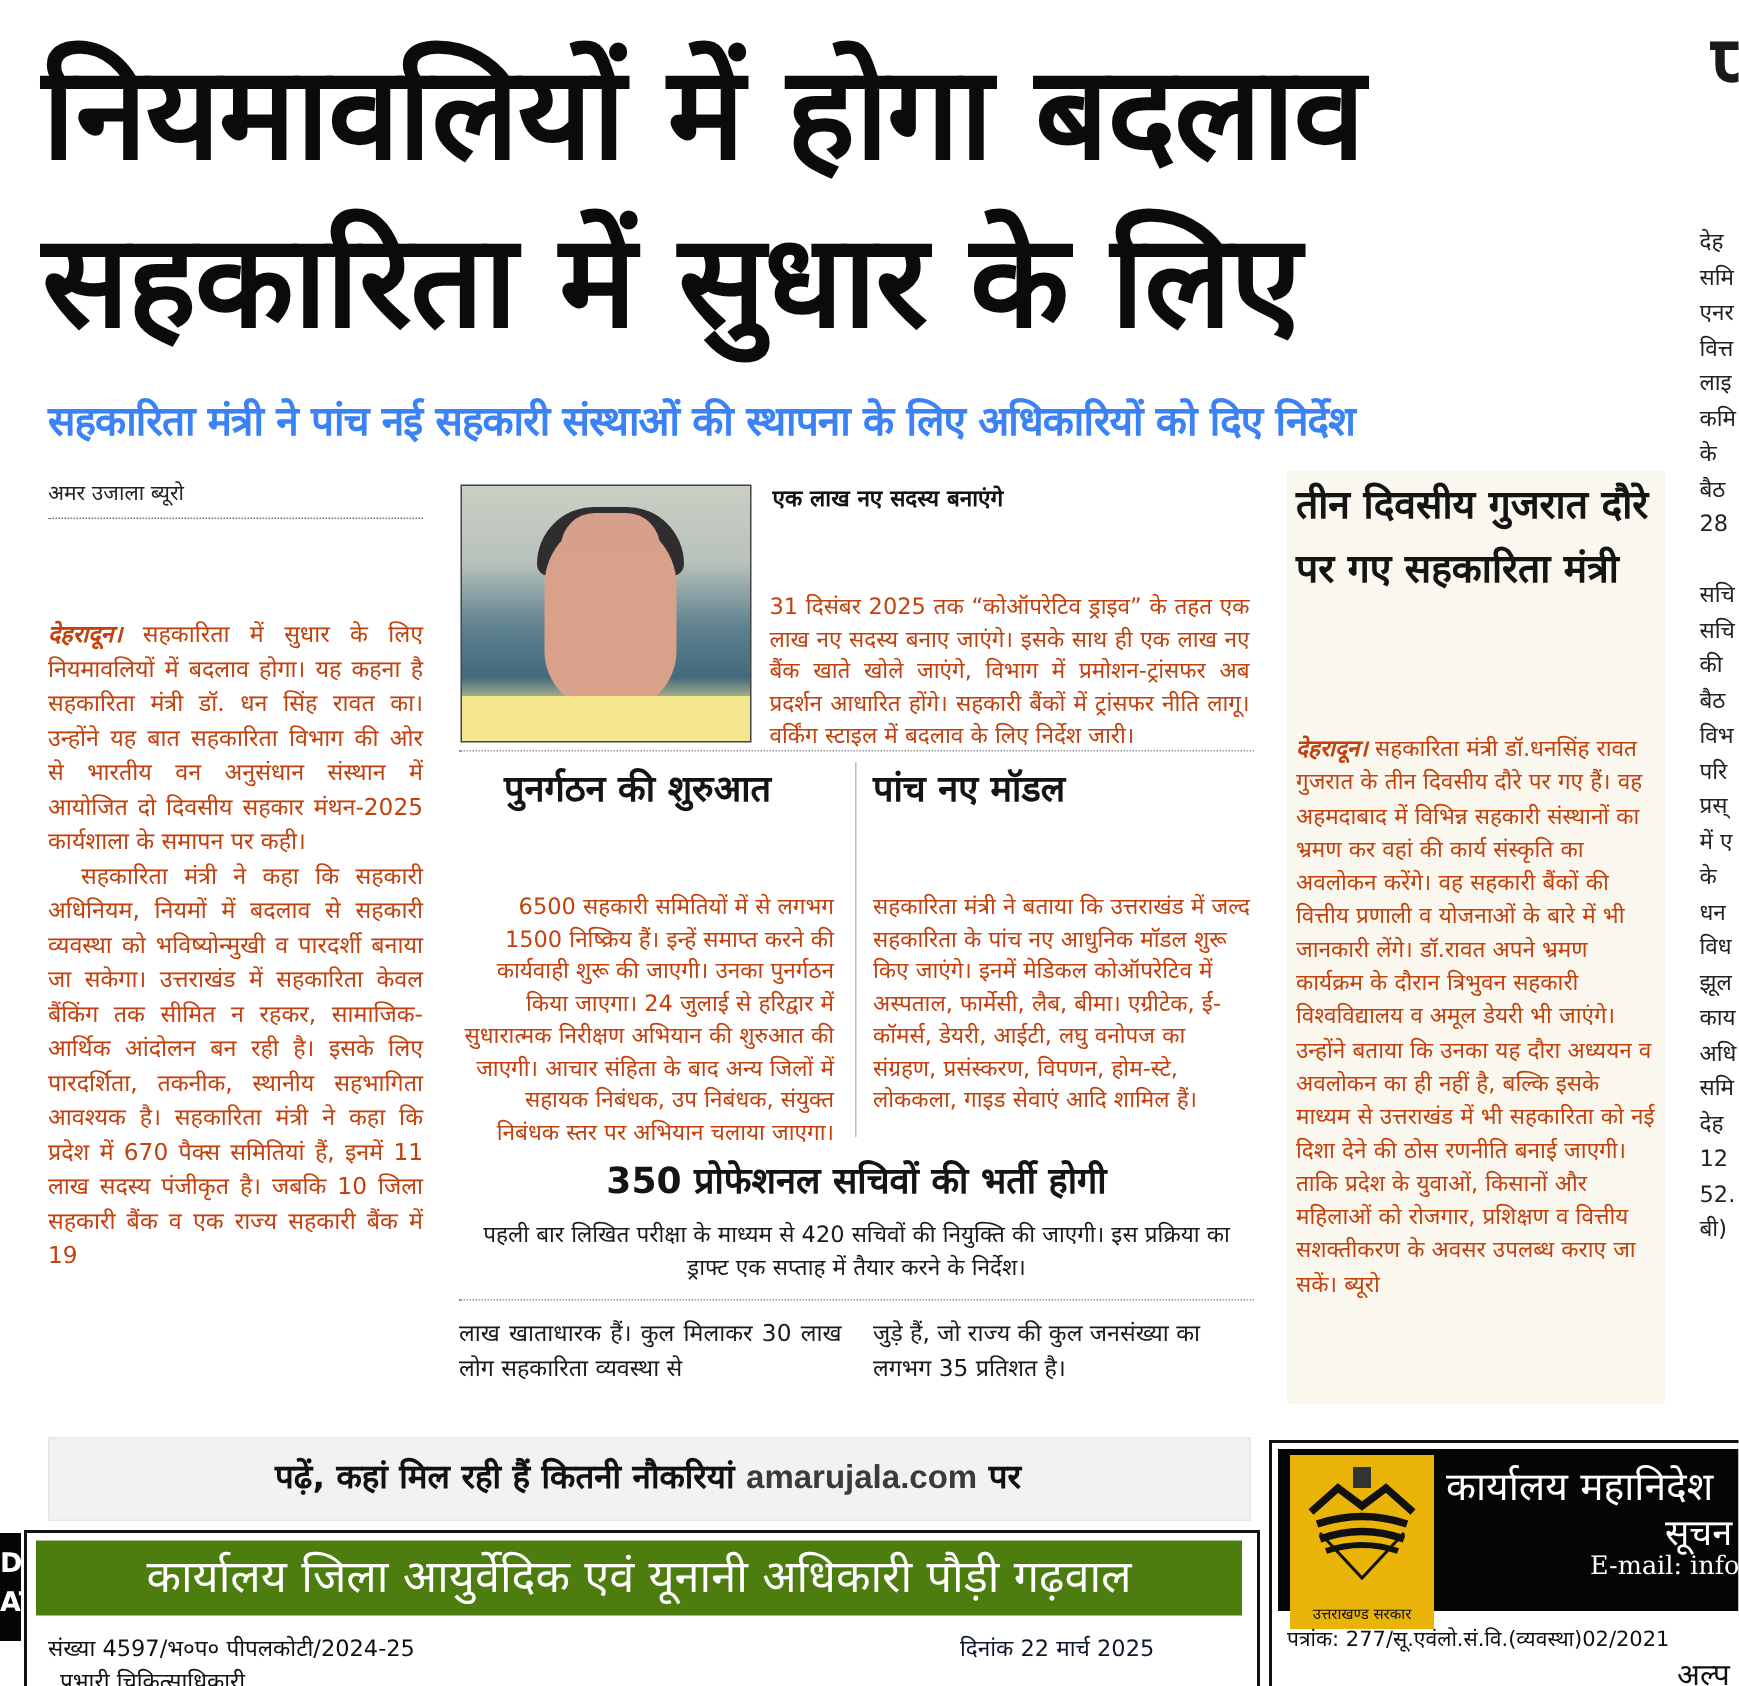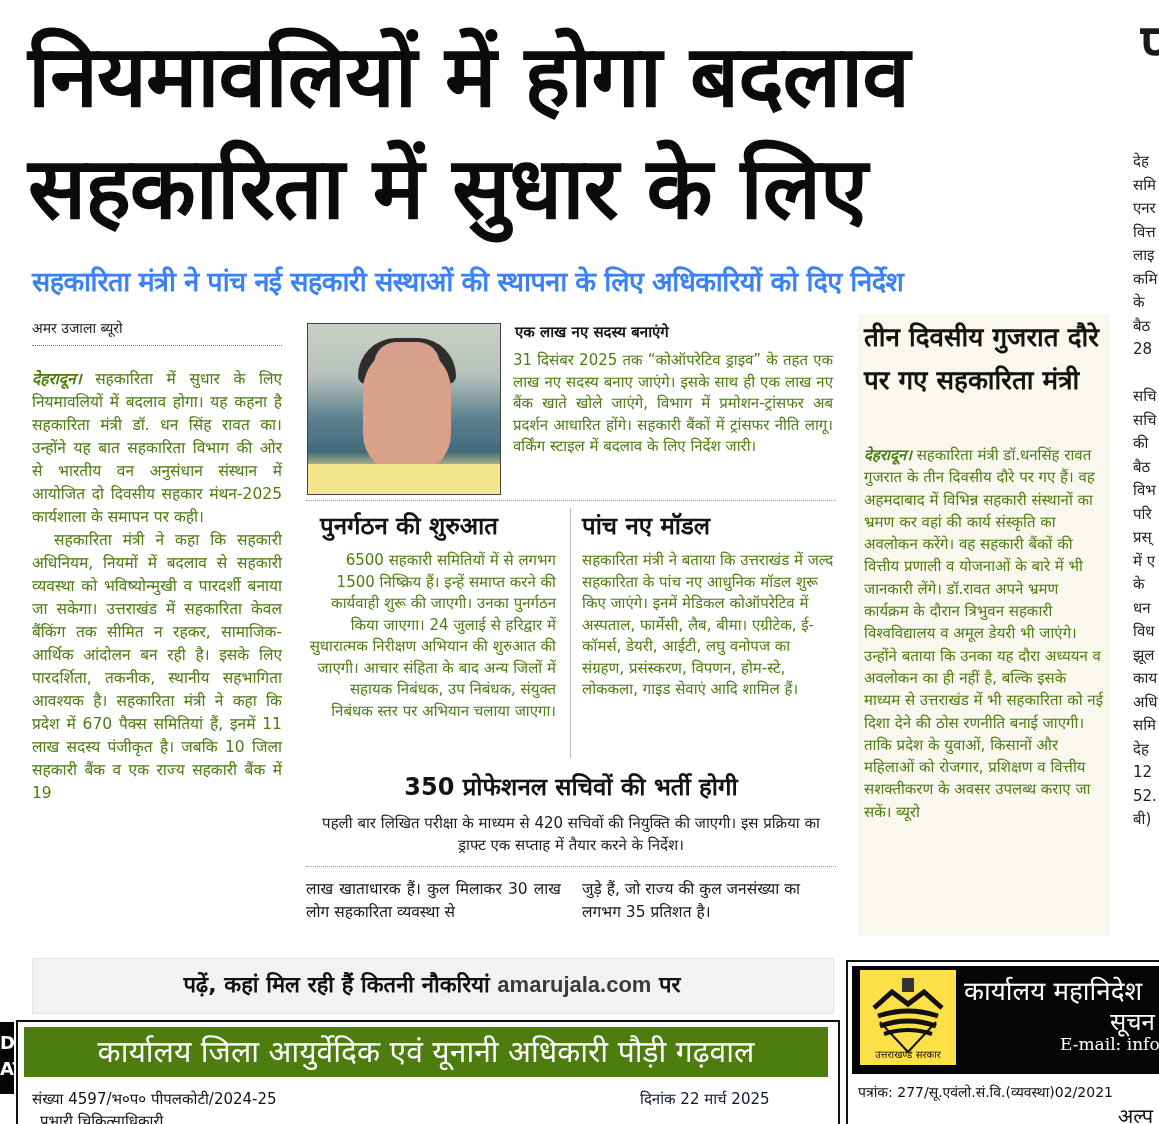--- a/index.html
+++ b/index.html
@@ -18,21 +18,21 @@
   }
   .subhead {
     left:32px; top:262px; width:1080px;
     font-weight:bold; font-size:27px; line-height:40px; color:#3b82f6;
     white-space:nowrap; letter-spacing:-0.6px;
   }
   .byline {
     left:32px; top:318px; width:250px; font-size:14px; color:#222;
     padding-bottom:8px; border-bottom:1px dotted #777;
   }
-  .col { font-size:15.5px; line-height:23px; color:#4d7c0f; text-align:justify; }
+  .col { font-size:15.5px; line-height:23px; color:#c2410c; text-align:justify;margin-top:44px; }
   .col p { margin:0; }
   .col .indent { text-indent:22px; }
   .col .dateline { font-weight:bold;font-style:italic; }
   .col-left { left:32px; top:368px; width:250px; }
   .photo {
     left:307px; top:323px; width:192px; height:170px;
     border:1px solid #444; overflow:hidden;
     background:linear-gradient(180deg,#c9cfc4 0%,#b8c2bb 30%,#5f8190 55%,#426a7d 75%,#e9e08a 88%,#f3e89a 100%);
   }
   .photo .face {
@@ -47,21 +47,21 @@
     position:absolute; left:66px; top:18px; width:66px; height:30px;
     border-radius:30px 30px 10px 10px; background:#d7a08d;
   }
   .photo .shirt {
     position:absolute; left:0; top:140px; width:192px; height:30px; background:#f4e68d;
   }
   .box-heading { font-weight:bold; color:#141414; }
   .box1-title { left:515px; top:318px; font-size:15px; line-height:28px; }
   .box1-body { left:513px; top:350px; width:320px; font-size:15px; line-height:21.5px; }
   .hr-dotted { border-top:1px dotted #9a9a9a; }
-  .sec2-title { left:320px; top:510px; font-size:24px; line-height:32px; }
+  .sec2-title { left:336px; top:510px; font-size:24px; line-height:32px; }
   .sec2-body { left:306px; top:550px; width:250px; font-size:15px; line-height:21.5px; text-align:right; }
   .sec3-title { left:582px; top:510px; font-size:24px; line-height:32px; }
   .sec3-body { left:582px; top:550px; width:252px; font-size:15px; line-height:21.5px; }
   .vrule { left:570px; top:508px; height:250px; border-left:1px solid #bdbdbd; }
   .sec4-title { left:306px; top:770px; width:530px; font-size:24px; line-height:34px; text-align:center; }
   .sec4-body { left:306px; top:812px; width:530px; font-size:15px; line-height:22px; text-align:center; }
   .cont-a { left:306px; top:878px; width:255px; font-size:15.5px; line-height:23px; text-align:justify; }
   .cont-b { left:582px; top:878px; width:255px; font-size:15.5px; line-height:23px; }
   .side {
     left:858px; top:314px; width:252px; height:622px; background:#faf8ee;
@@ -86,21 +86,21 @@
     left:24px; top:1027px; width:804px; height:50px; background:#4d7c0f; color:#fff;
     font-size:30px; line-height:50px; text-align:center; white-space:nowrap;
   }
   .ad1-ref { left:32px; top:1088px; font-size:15px; color:#111; }
   .ad1-date { left:640px; top:1088px; font-size:15px; color:#0f172a; }
   .ad1-line { left:40px; top:1110px; font-size:15px; color:#111; }
   .ad-left-edge { left:0; top:1022px; width:14px; height:72px; background:#050505; }
   .ad-left-text { left:0; top:1030px; width:14px; color:#fff; font-weight:bold; font-size:18px; line-height:26px; overflow:hidden; }
   .ad2 { left:846px; top:960px; width:313px; height:164px; border:2px solid #111; border-right:none; background:#fff; }
   .ad2-head { left:852px; top:966px; width:307px; height:108px; background:#050505; }
-  .ad2-logo { left:860px; top:970px; width:96px; height:95px; background:#fde047; }
+  .ad2-logo { left:860px; top:970px; width:96px; height:116px; background:#eab308; }
   .ad2-title { left:964px; top:972px; font-size:26px; color:#fff; white-space:nowrap; }
   .ad2-sub { left:1110px; top:1004px; font-size:24px; color:#fff; white-space:nowrap; }
   .ad2-email { left:1060px; top:1034px; font-family:"DejaVu Serif", serif; font-size:17px; color:#fff; white-space:nowrap; }
   .ad2-ref { left:858px; top:1082px; font-size:14px; color:#111; white-space:nowrap; }
   .ad2-next { left:1118px; top:1102px; font-size:20px; color:#111; white-space:nowrap; }
   .logo-caption { position:absolute; left:2px; bottom:4px; width:92px; text-align:center; font-size:10px; color:#111; }
 </style>
 </head>
 <body>
 

